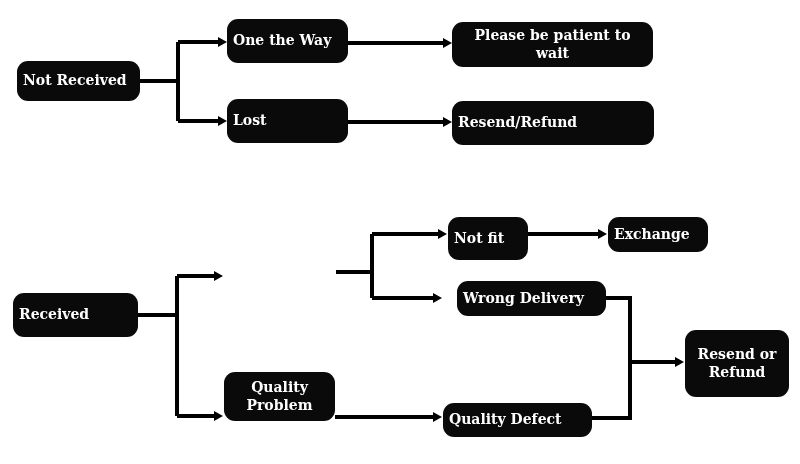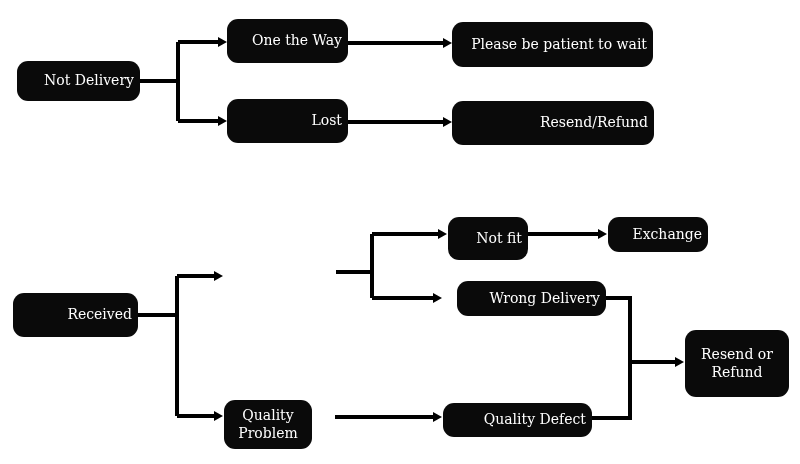--- a/index.html
+++ b/index.html
@@ -35,23 +35,23 @@
     fill:var(--connector);
   }
   .node{
     position:absolute;
     box-sizing:border-box;
     background:var(--node-fill);
     color:var(--node-text);
     border-radius:11px;
     display:flex;
     align-items:center;
-    justify-content:flex-end;
+    justify-content:flex-start;
     text-align:center;
-    font-weight:normal;
+    font-weight:bold;
     font-size:14px;
     line-height:1.25;
     padding:8px 6px;
   }
 </style>
 </head>
 <body>
 
 <div class="canvas">
 
@@ -74,21 +74,21 @@
     <path class="edge" d="M336 272 H374 M372 234 V298"></path>
     <path class="edge" d="M372 234 H438" marker-end="url(#arrow)"></path>
     <path class="edge" d="M372 298 H433" marker-end="url(#arrow)"></path>
     <path class="edge" d="M528 234 H598" marker-end="url(#arrow)"></path>
     <path class="edge" d="M335 417 H433" marker-end="url(#arrow)"></path>
     <path class="edge" d="M592 298 H632 M630 298 V418 M592 418 H632"></path>
     <path class="edge" d="M630 362 H675" marker-end="url(#arrow)"></path>
   </svg>
 
   <div class="node" style="left:17px;top:61px;width:123px;height:40px">
-    <span>Not Delivery</span>
+    <span>Not Received</span>
   </div>
   <div class="node" style="left:227px;top:19px;width:121px;height:44px">
     <span>One the Way</span>
   </div>
   <div class="node" style="left:452px;top:22px;width:201px;height:45px">
     <span>Please be patient to wait</span>
   </div>
   <div class="node" style="left:452px;top:101px;width:202px;height:44px">
     <span>Resend/Refund</span>
   </div>
@@ -101,21 +101,21 @@
   </div>
   <div class="node" style="left:448px;top:217px;width:80px;height:43px">
     <span>Not fit</span>
   </div>
   <div class="node" style="left:608px;top:217px;width:100px;height:35px">
     <span>Exchange</span>
   </div>
   <div class="node" style="left:457px;top:281px;width:149px;height:35px">
     <span>Wrong Delivery</span>
   </div>
-  <div class="node" style="left:224px;top:400px;width:88px;height:49px">
+  <div class="node" style="left:224px;top:372px;width:111px;height:49px">
     <span>Quality Problem</span>
   </div>
   <div class="node" style="left:443px;top:403px;width:149px;height:34px">
     <span>Quality Defect</span>
   </div>
   <div class="node" style="left:685px;top:330px;width:104px;height:67px">
     <span>Resend or Refund</span>
   </div>
 
 </div>

